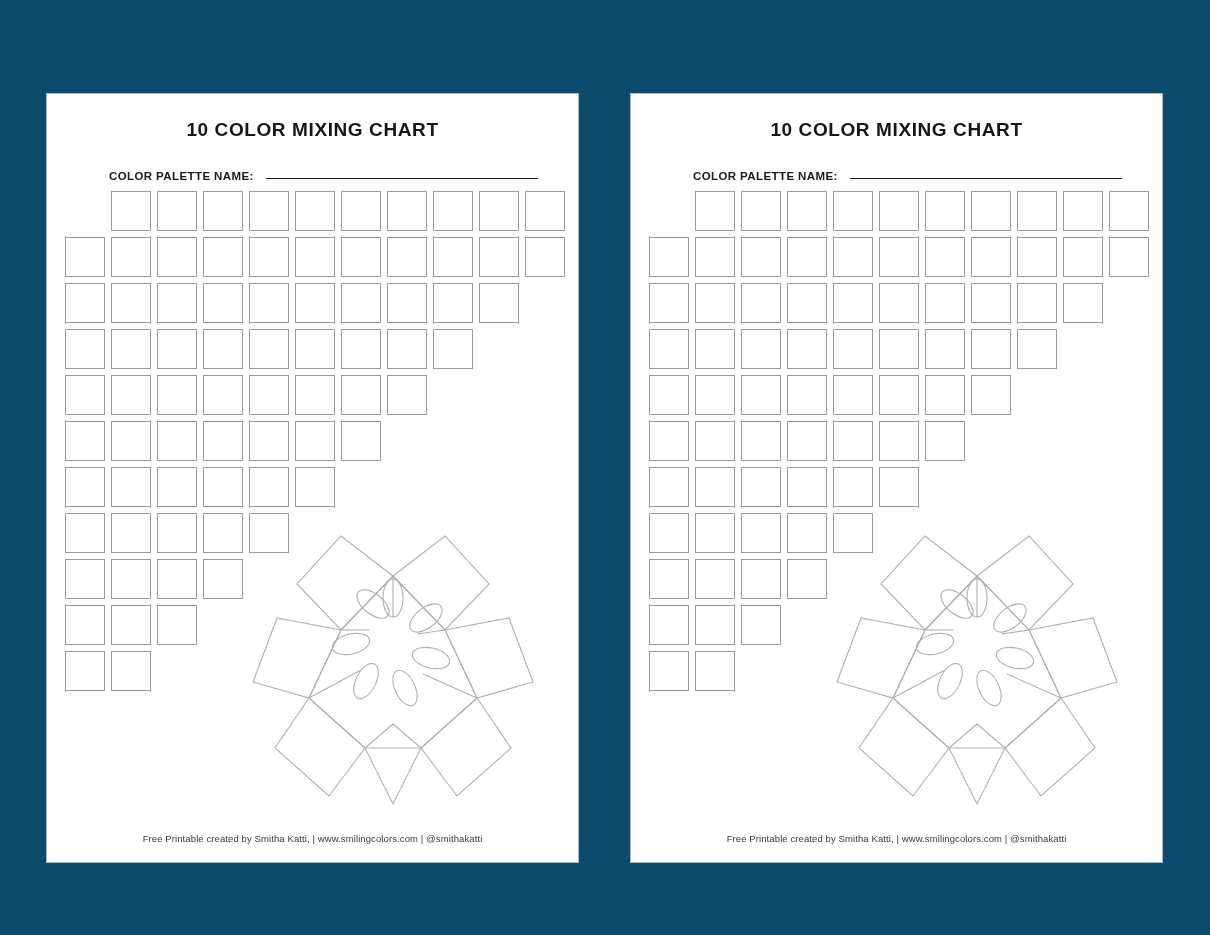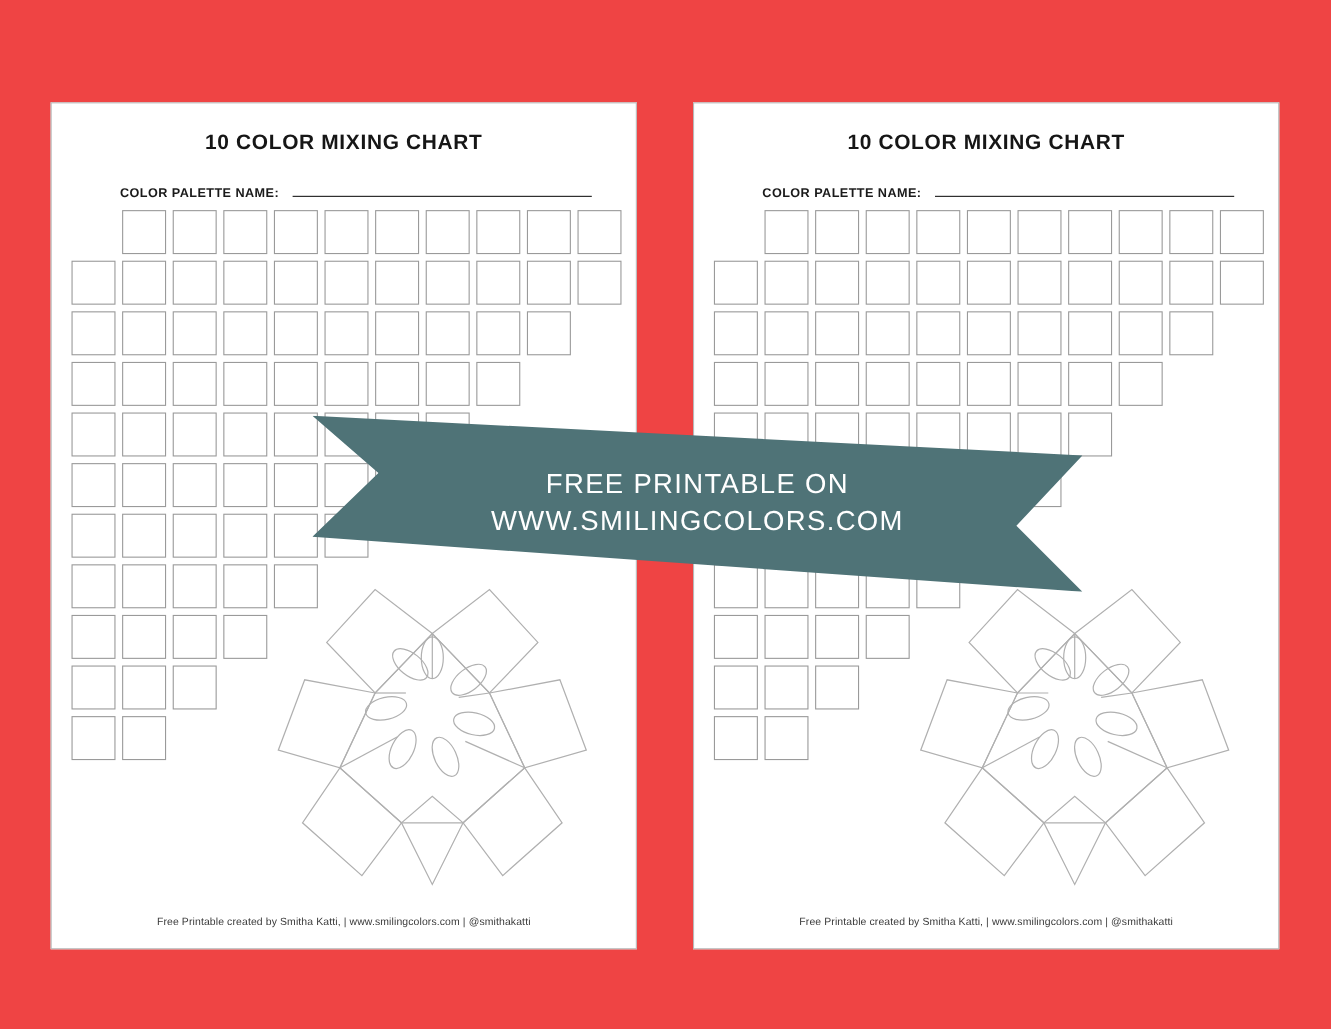--- a/index.html
+++ b/index.html
@@ -11,21 +11,21 @@
     width: 1210px;
     height: 935px;
     font-family: "Liberation Sans", sans-serif;
     position: relative;
     overflow: hidden;
   }
   #stage {
     position: relative;
     width: 1210px;
     height: 935px;
-    background: #ef4444;
+    background: #0c4a6e;
   }
   .sheet {
     position: absolute;
     top: 93px;
     width: 533px;
     height: 770px;
     background: #ffffff;
     border: 1px solid #b8b8b8;
     box-sizing: border-box;
   }
@@ -373,23 +373,14 @@
             <line x1="-84" y1="62" x2="-32" y2="34"></line>
             <line x1="-52" y1="-6" x2="-24" y2="-6"></line>
           </g>
         </g>
       </svg>
     </div>
 
     <div class="footer">Free Printable created by Smitha Katti, | www.smilingcolors.com |  @smithakatti</div>
   </div>
 
-  <div id="banner">
-    <svg width="700" height="160" viewBox="0 0 700 160">
-      <path d="M0 0 L60 52 L0 110 L700 160 L640 100 L700 36 Z" fill="#4f7377"></path>
-    </svg>
-    <div class="banner-text">
-      <div>FREE PRINTABLE ON</div>
-      <div>WWW.SMILINGCOLORS.COM</div>
-    </div>
-  </div>
 
 </div>
 
 </body></html>

